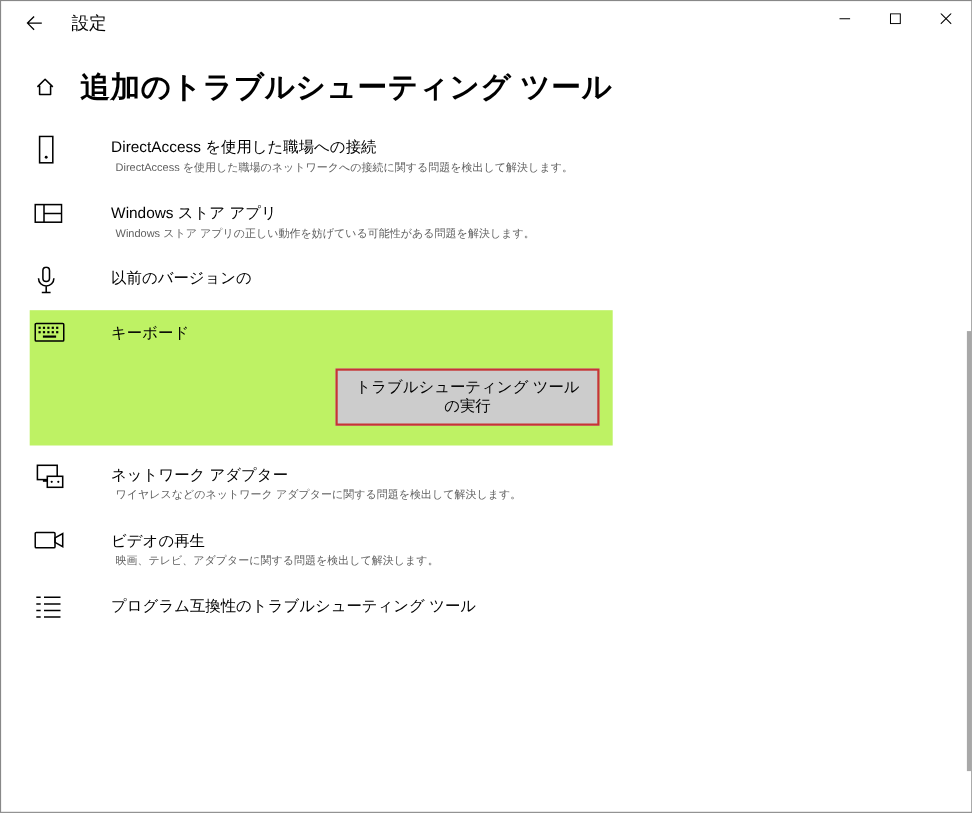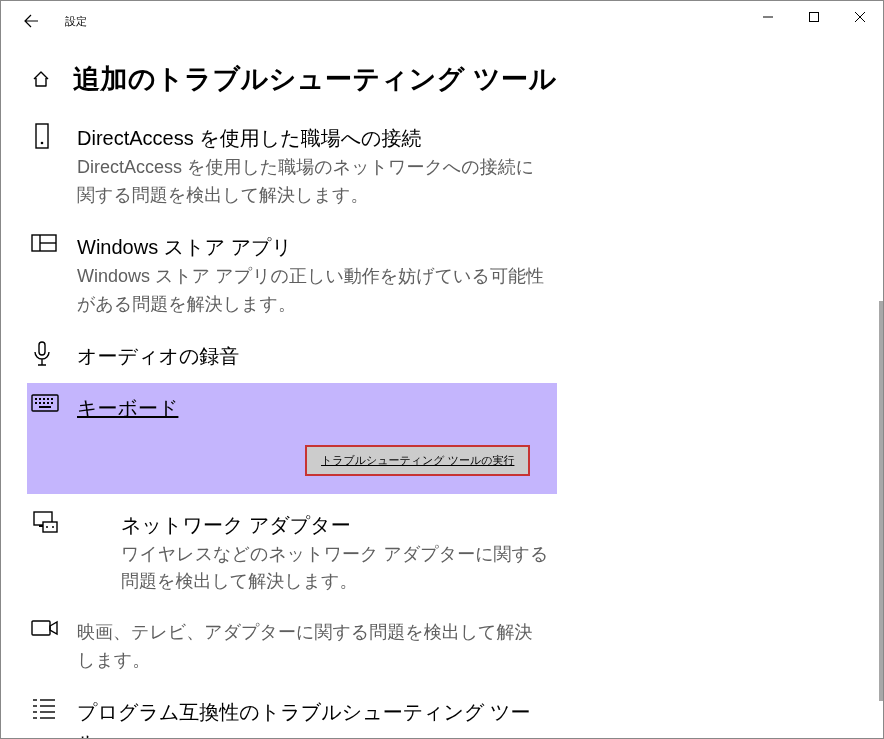--- a/index.html
+++ b/index.html
@@ -14,21 +14,21 @@
   border: 1px solid #888;
 }
 .titlebar {
   height: 40px;
   display: flex;
   align-items: center;
   padding: 0 0 0 16px;
   position: relative;
 }
 .titlebar .back { width: 28px; display:flex; align-items:center; justify-content:center; cursor:default; }
-.titlebar .title { font-size: 11px; margin-left: 20px; }
+.titlebar .title { font-size: 16px; margin-left: 20px; }
 .titlebar .controls { position: absolute; right: 0; top: 0; display: flex; }
 .titlebar .controls div {
   width: 46px; height: 32px; display:flex; align-items:center; justify-content:center;
 }
 .content {
   padding: 0 30px 0 30px;
   height: calc(100% - 40px);
   overflow-y: hidden;
   position: relative;
 }
@@ -39,47 +39,46 @@
   text-align: right;
 }
 .header-row .home-icon { width: 24px; display:flex; align-items:center; justify-content:flex-start; margin-right: 18px; }
 .header-row h1 { font-size: 27px; font-weight: 600; letter-spacing: 0.5px; }
 .item {
   display: flex;
   padding: 10px 0 12px 0;
   width: 530px;
 }
 .item.selected {
-  background: #c4b5fd;
+  background: #bef264;
   width: 530px;
   margin-left: -4px;
   padding-left: 4px;
   padding-bottom: 18px;
-  text-decoration: underline;
 }
 .item .icon-col {
   width: 46px;
   padding-top: 0px;
   display: flex;
   justify-content: flex-start;
 }
 .item .text-col { flex: 1; padding-right: 12px; }
-.item .item-title { font-size: 20px; font-weight: 400; color:#000; line-height: 1.5; }
-.item .item-desc { font-size: 18px; color: #5f5f5f; line-height: 1.55; margin-top: 1px; }
+.item .item-title { font-size: 14px; font-weight: 400; color:#000; line-height: 1.5; margin-left: 24px; }
+.item .item-desc { font-size: 10px; color: #5f5f5f; line-height: 1.55; margin-top: 1px; margin-left: 28px; }
 .run-button-row {
   margin-top: 22px;
   display:flex;
   justify-content: flex-start;
   padding-left: 228px;
 }
 .run-button {
   background: #cccccc;
   border: 2px solid #c73434;
   padding: 6px 14px;
-  font-size: 11px;
+  font-size: 14px;
   font-family: inherit;
   color:#000;
 }
 .scrollbar {
   position: absolute;
   right: 0;
   top: 300px;
   width: 4px;
   height: 400px;
   background: #a8a8a8;
@@ -154,21 +153,21 @@
   </div>
 
   <div class="item">
     <div class="icon-col">
       <svg width="22" height="28" viewBox="0 0 22 28">
         <rect x="8" y="1" width="6" height="13" rx="3" stroke="#000" stroke-width="1.4" fill="none"></rect>
         <path d="M4 11 a7 7 0 0 0 14 0 M11 18 V24 M7 24 H15" stroke="#000" stroke-width="1.4" fill="none"></path>
       </svg>
     </div>
     <div class="text-col">
-      <div class="item-title">オーディオの録音</div>
+      <div class="item-title">以前のバージョンの</div>
     </div>
   </div>
 
   <div class="item selected">
     <div class="icon-col">
       <svg width="28" height="20" viewBox="0 0 28 20">
         <rect x="1" y="2" width="26" height="16" rx="1" stroke="#000" stroke-width="1.4" fill="none"></rect>
         <g fill="#000">
           <rect x="4" y="5" width="2" height="2"></rect>
             <rect x="8" y="5" width="2" height="2"></rect>
@@ -185,21 +184,21 @@
       </svg>
     </div>
     <div class="text-col">
       <div class="item-title">キーボード</div>
       <div class="run-button-row">
         <button class="run-button">トラブルシューティング ツールの実行</button>
       </div>
     </div>
   </div>
 
-  <div class="item" style="margin-top:6px;gap:44px;">
+  <div class="item" style="margin-top:6px;">
     <div class="icon-col">
       <svg width="28" height="26" viewBox="0 0 28 26">
         <rect x="3" y="2" width="18" height="13" stroke="#000" stroke-width="1.4" fill="none"></rect>
         <rect x="8" y="15" width="8" height="2" fill="#000"></rect>
         <rect x="12" y="12" width="14" height="10" stroke="#000" stroke-width="1.4" fill="#fff"></rect>
         <circle cx="16" cy="17" r="1" fill="#000"></circle>
           <circle cx="22" cy="17" r="1" fill="#000"></circle>
       </svg>
     </div>
     <div class="text-col">
@@ -209,20 +208,21 @@
   </div>
 
   <div class="item">
     <div class="icon-col">
       <svg width="28" height="20" viewBox="0 0 28 20">
         <rect x="1" y="3" width="18" height="14" rx="1" stroke="#000" stroke-width="1.4" fill="none"></rect>
         <path d="M19 8 L26 4 V16 L19 12 Z" stroke="#000" stroke-width="1.4" fill="none"></path>
       </svg>
     </div>
     <div class="text-col">
+      <div class="item-title">ビデオの再生</div>
       <div class="item-desc">映画、テレビ、アダプターに関する問題を検出して解決します。</div>
     </div>
   </div>
 
   <div class="item">
     <div class="icon-col">
       <svg width="26" height="24" viewBox="0 0 26 24">
         <g stroke="#000" stroke-width="1.4">
           <line x1="2" y1="3" x2="6" y2="3"></line>
             <line x1="9" y1="3" x2="24" y2="3"></line>

